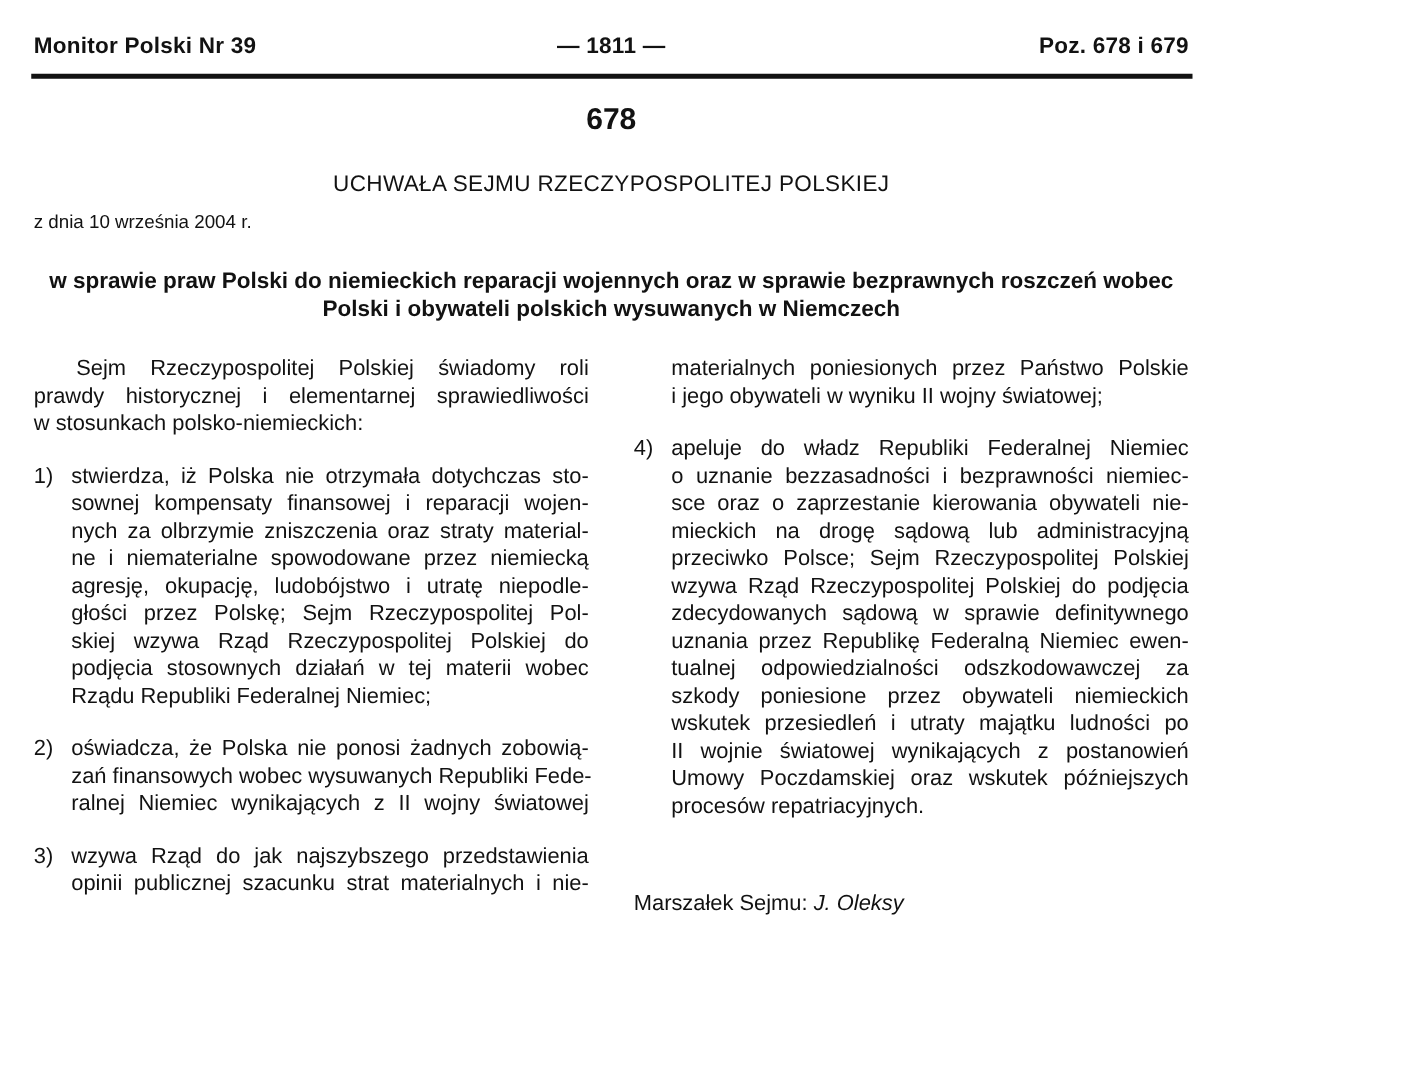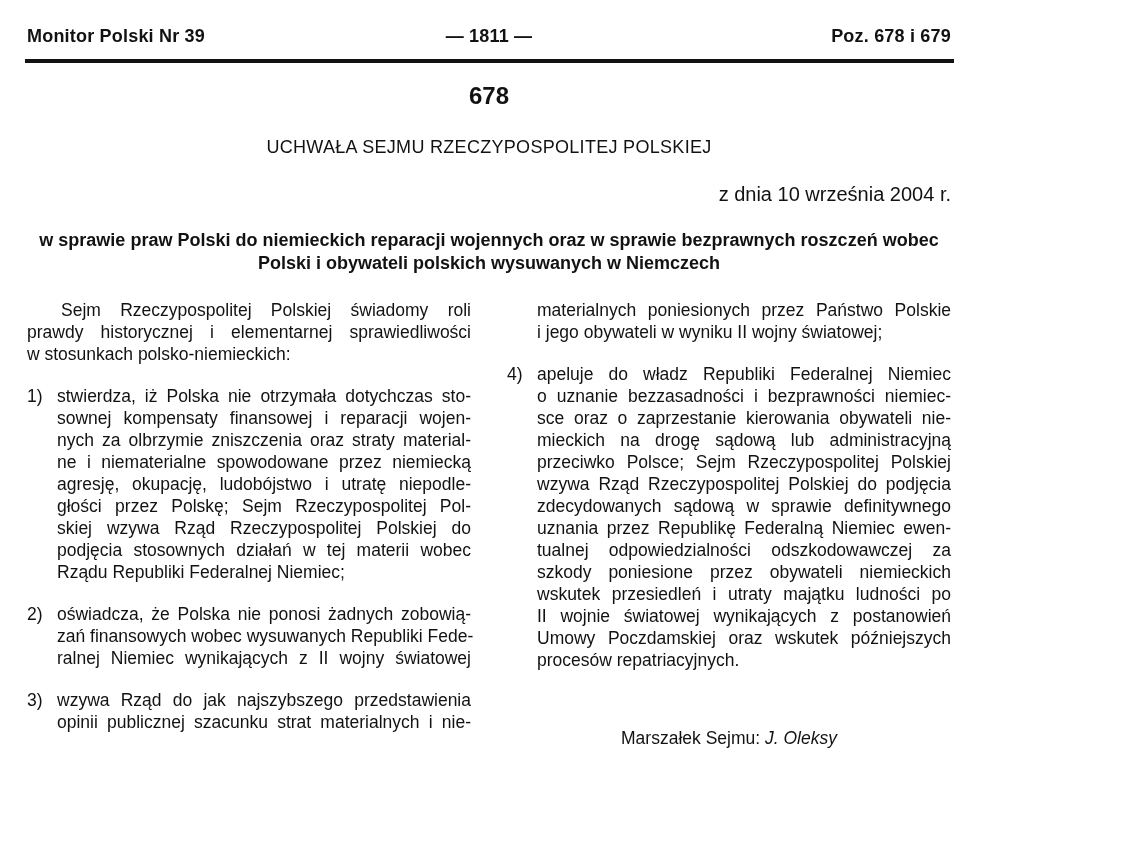--- a/index.html
+++ b/index.html
@@ -54,23 +54,23 @@
   }
   .act-title {
     margin-top: 29px;
     text-align: center;
     font-size: 18px;
     font-weight: normal;
     line-height: 20px;
     letter-spacing: 0.3px;
   }
   .act-date {
-    margin-top: 27px;
-    text-align: right;
-    font-size: 20px;
+    margin-top: 11px;
+    text-align: left;
+    font-size: 15px;
     line-height: 20px;
   }
   .act-subject {
     margin-top: 25px;
     text-align: center;
     font-size: 18px;
     font-weight: bold;
     line-height: 23px;
   }
   
@@ -95,21 +95,21 @@
     text-align: justify;
     text-align-last: justify;
     line-height: 22px;
     white-space: nowrap;
   }
   .line.line-last { text-align-last: left; white-space: normal; }
   .line.line-indent { padding-left: 34px; }
   
   .signature {
     margin-top: 56px;
-    text-align: center;
+    text-align: left;
     font-size: 17.5px;
     line-height: 22px;
   }
   .signature .sig-name { font-style: italic; }
 </style>
 </head>
 <body>
 
 <div class="page">
 

